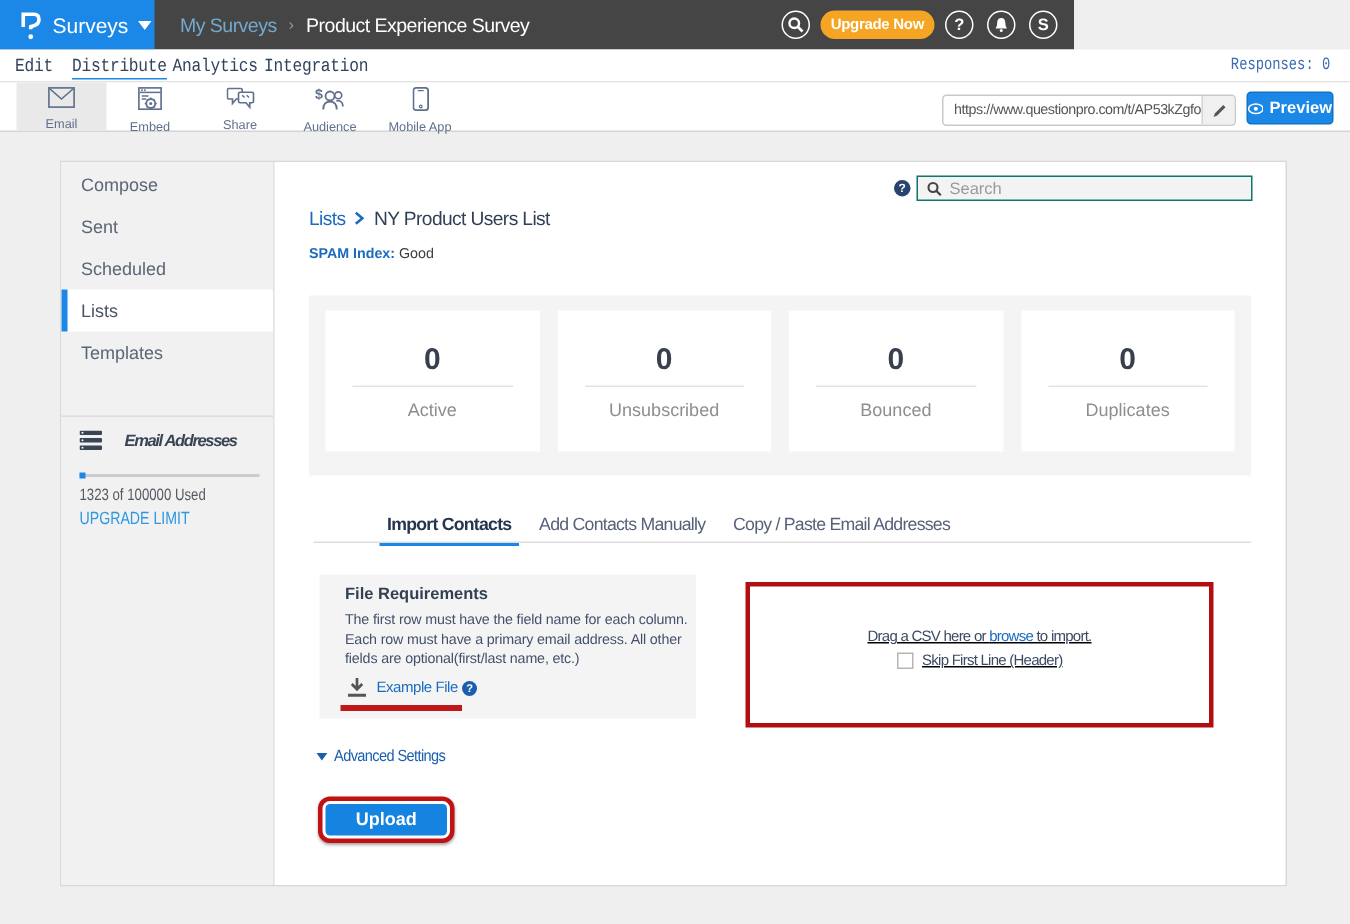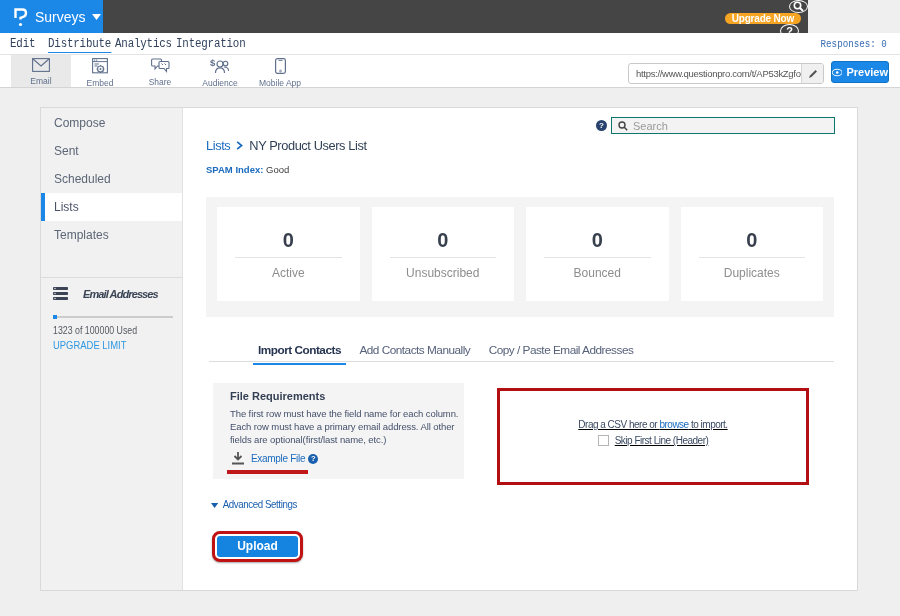--- a/index.html
+++ b/index.html
@@ -1,29 +1,29 @@
 <!DOCTYPE html>
 <html><head>
 <meta charset="utf-8">
 <style>
 * { margin:0; padding:0; box-sizing:border-box; }
 html,body { width:900px; height:616px; overflow:hidden; }
 body { font-family:"Liberation Sans", sans-serif; background:#efefef; position:relative; }
 
 
-.topbar { position:absolute; left:0; top:0; width:808px; height:33px; background:#454545; }
+.topbar { position:absolute; left:0; top:0; width:716px; height:33px; background:#454545; }
 .logoblk { position:absolute; left:0; top:0; width:103px; height:33px; background:#1b87e6; display:flex; align-items:center; }
 .logoblk svg.plogo { margin-left:13px; }
 .logoblk .stxt { color:#fff; font-size:14px; margin-left:7px; letter-spacing:0; }
 .logoblk svg.caret { margin-left:6px; }
 .crumb { position:absolute; left:120px; top:0; height:33px; display:flex; align-items:center; font-size:13px; }
 .crumb .c1 { color:#74a9cf; letter-spacing:-0.35px; }
 .crumb .sep { color:#9b9b9b; margin:0 8px; font-size:11px; }
 .crumb .c2 { color:#ffffff; letter-spacing:-0.35px; }
-.topicons { position:absolute; right:0; top:0; height:33px; display:flex; align-items:flex-end;flex-direction:column; }
+.topicons { position:absolute; right:0; top:0; height:33px; display:flex; align-items:center; }
 .circ { width:19px; height:19px; border:1.5px solid #fff; border-radius:50%; display:flex; align-items:center; justify-content:center; color:#fff; font-size:11px; font-weight:bold; }
 .upnow { height:19px; background:#f5a423; border-radius:10px; color:#fff; font-size:10px; font-weight:bold; display:flex; align-items:center; padding:0 7px; margin:0 7px; letter-spacing:-0.2px; }
 .ic-q { margin-right:9px; }
 .ic-bell { margin-right:9px; }
 .ic-s { margin-right:11px; }
 
 
 .navrow { position:absolute; left:0; top:33px; width:900px; height:22px; background:#fff; border-bottom:1px solid #e3e3e3; font-size:12.5px;font-family:Liberation Mono, monospace; }
 .navrow span.nl { position:absolute; top:4px; color:#32435e; font-weight:500; letter-spacing:-0.2px; font-size:12.3px; transform:scaleX(0.88); transform-origin:left; }
 .nl.distribute { border-bottom:1px solid #1b87e6; padding-bottom:1px; }
@@ -103,20 +103,25 @@
 <div class="topbar">
   <div class="logoblk">
     <svg class="plogo" width="15" height="22" viewBox="0 0 15 22">
       <path d="M2.5 12 V3.5 H9.5 Q13 3.5 13 7 Q13 10.2 9.5 11.2 L7.5 11.8 V13.5" fill="none" stroke="#fff" stroke-width="2.4"></path>
       <circle cx="7.5" cy="18.5" r="1.6" fill="#fff"></circle>
     </svg>
     <span class="stxt">Surveys</span>
     <svg class="caret" width="9" height="6" viewBox="0 0 9 6">
         <path d="M0 0 H9 L4.5 6 Z" fill="#fff"></path>
       </svg>
+  </div>
+  <div class="crumb">
+    <span class="c1">My Surveys</span>
+      <span class="sep">›</span>
+      <span class="c2">Product Experience Survey</span>
   </div>
   <div class="topicons">
     <div class="circ ic-search" style="margin-right:0px;">
       <svg width="11" height="11" viewBox="0 0 11 11">
           <circle cx="4.5" cy="4.5" r="3.2" fill="none" stroke="#fff" stroke-width="1.6"></circle>
           <line x1="7" y1="7" x2="10" y2="10" stroke="#fff" stroke-width="1.8"></line>
         </svg>
     </div>
     <div class="upnow">Upgrade Now</div>
     <div class="circ ic-q">?</div>

